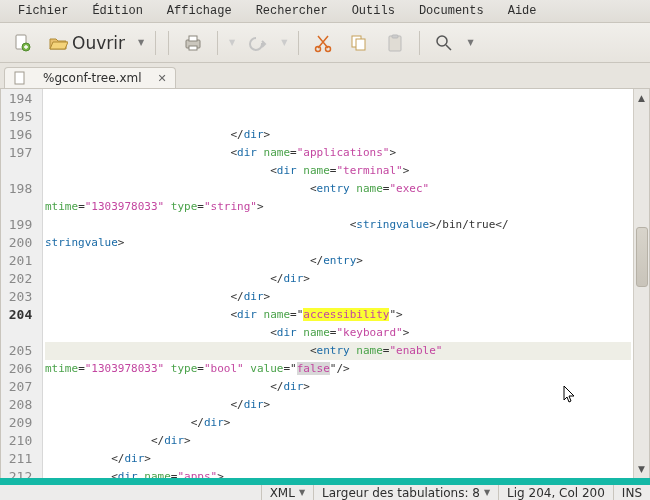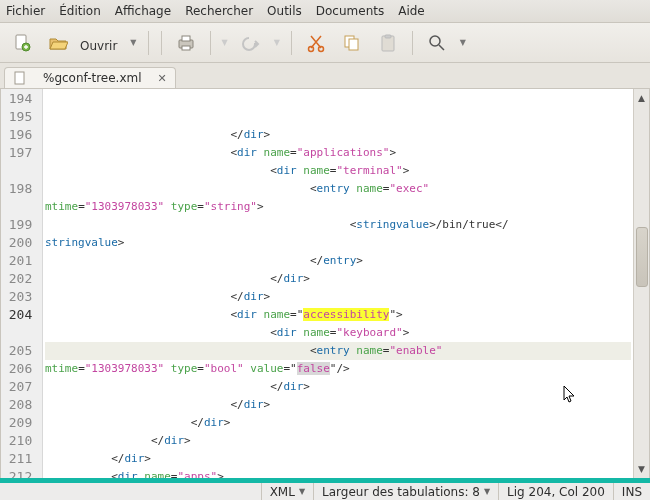--- a/index.html
+++ b/index.html
@@ -9,41 +9,42 @@
     font-size: 12px;
     background: #edeceb;
     color: #2e2e2e;
     display: flex;
     flex-direction: column;
   }
   
   .menubar {
     background: linear-gradient(#e9e7e3,#e0ddd7);
     border-bottom: 1px solid #c9c5bd;
-    padding: 2px 0;
+    padding: 2px 12px;
     display: flex;
-    gap: 2px;
+    gap: 12px;
     font-size: 12px;
+    font-family: Liberation Mono, monospace;
   }
   .menubar .menu-item { padding: 2px 6px; border-radius: 2px; }
   
   .toolbar {
     background: linear-gradient(#f1efeb,#e7e4de);
     border-bottom: 1px solid #c9c5bd;
     padding: 4px 6px;
     display: flex;
     align-items: center;
     gap: 4px;
     height: 40px;
   }
   .tb-btn {
-    display: flex; align-items: flex-end; gap: 12px;
+    display: flex; align-items: flex-end; gap: 4px;
     padding: 3px 6px;
     border-radius: 3px;
-    font-size: 12px;
+    font-size: 17px;
     color: #333;
   }
   .tb-btn.disabled { color: #aaa; }
   .tb-sep { width:1px; height:24px; background:#c9c5bd; margin:0 4px; }
   .icon { width:20px; height:20px; display:flex; align-items:center; justify-content:center; }
   .icon svg { width:100%; height:100%; }
   .dropdown-arrow { font-size:8px; color:#777; padding:0 3px; }
   
   .tabbar {
     background:#e7e4de;
@@ -77,21 +78,21 @@
     font-family:"DejaVu Sans Mono","Liberation Mono",monospace;
     font-size:13px;
     color:#888;
     text-align:center;
     padding:1px 6px 1px 4px;
     line-height:18px;
     user-select:none;
     width:42px;
   }
   .gutter .ln { height:18px; }
-  .gutter .ln.current { font-weight:normal; color:#333; }
+  .gutter .ln.current { font-weight:bold; color:#333; }
   .code {
     flex:1;
     font-family:"DejaVu Sans Mono","Liberation Mono",monospace;
     font-size:11px;
     line-height:18px;
     padding:1px 2px;
     white-space:pre;
     overflow:hidden;
     position:relative;
   }
@@ -115,21 +116,21 @@
   .vscroll .arrow { font-size:9px; color:#555; height:14px; line-height:14px; }
   .vscroll .track { flex:1; width:14px; background:#e9e7e3; position:relative; margin:2px 0; }
   .vscroll .thumb {
     position:absolute; left:1px; right:1px; top:120px; height:60px;
     background:linear-gradient(#d8d4cb,#c9c4ba);
     border:1px solid #b6b1a6; border-radius:3px;
   }
   
   .statusbar {
     height:22px;
-    border-top:5px solid #14b8a6;
+    border-top:7px solid #14b8a6;
     background:#edeceb;
     display:flex; align-items:stretch;
     font-size:12px;
   }
   .statusbar .cell {
     border-left:1px solid #c9c5bd;
     display:flex; align-items:center;
     padding:0 8px; gap:4px;
   }
   .statusbar .cell:first-child { border-left:none; flex:1; }

